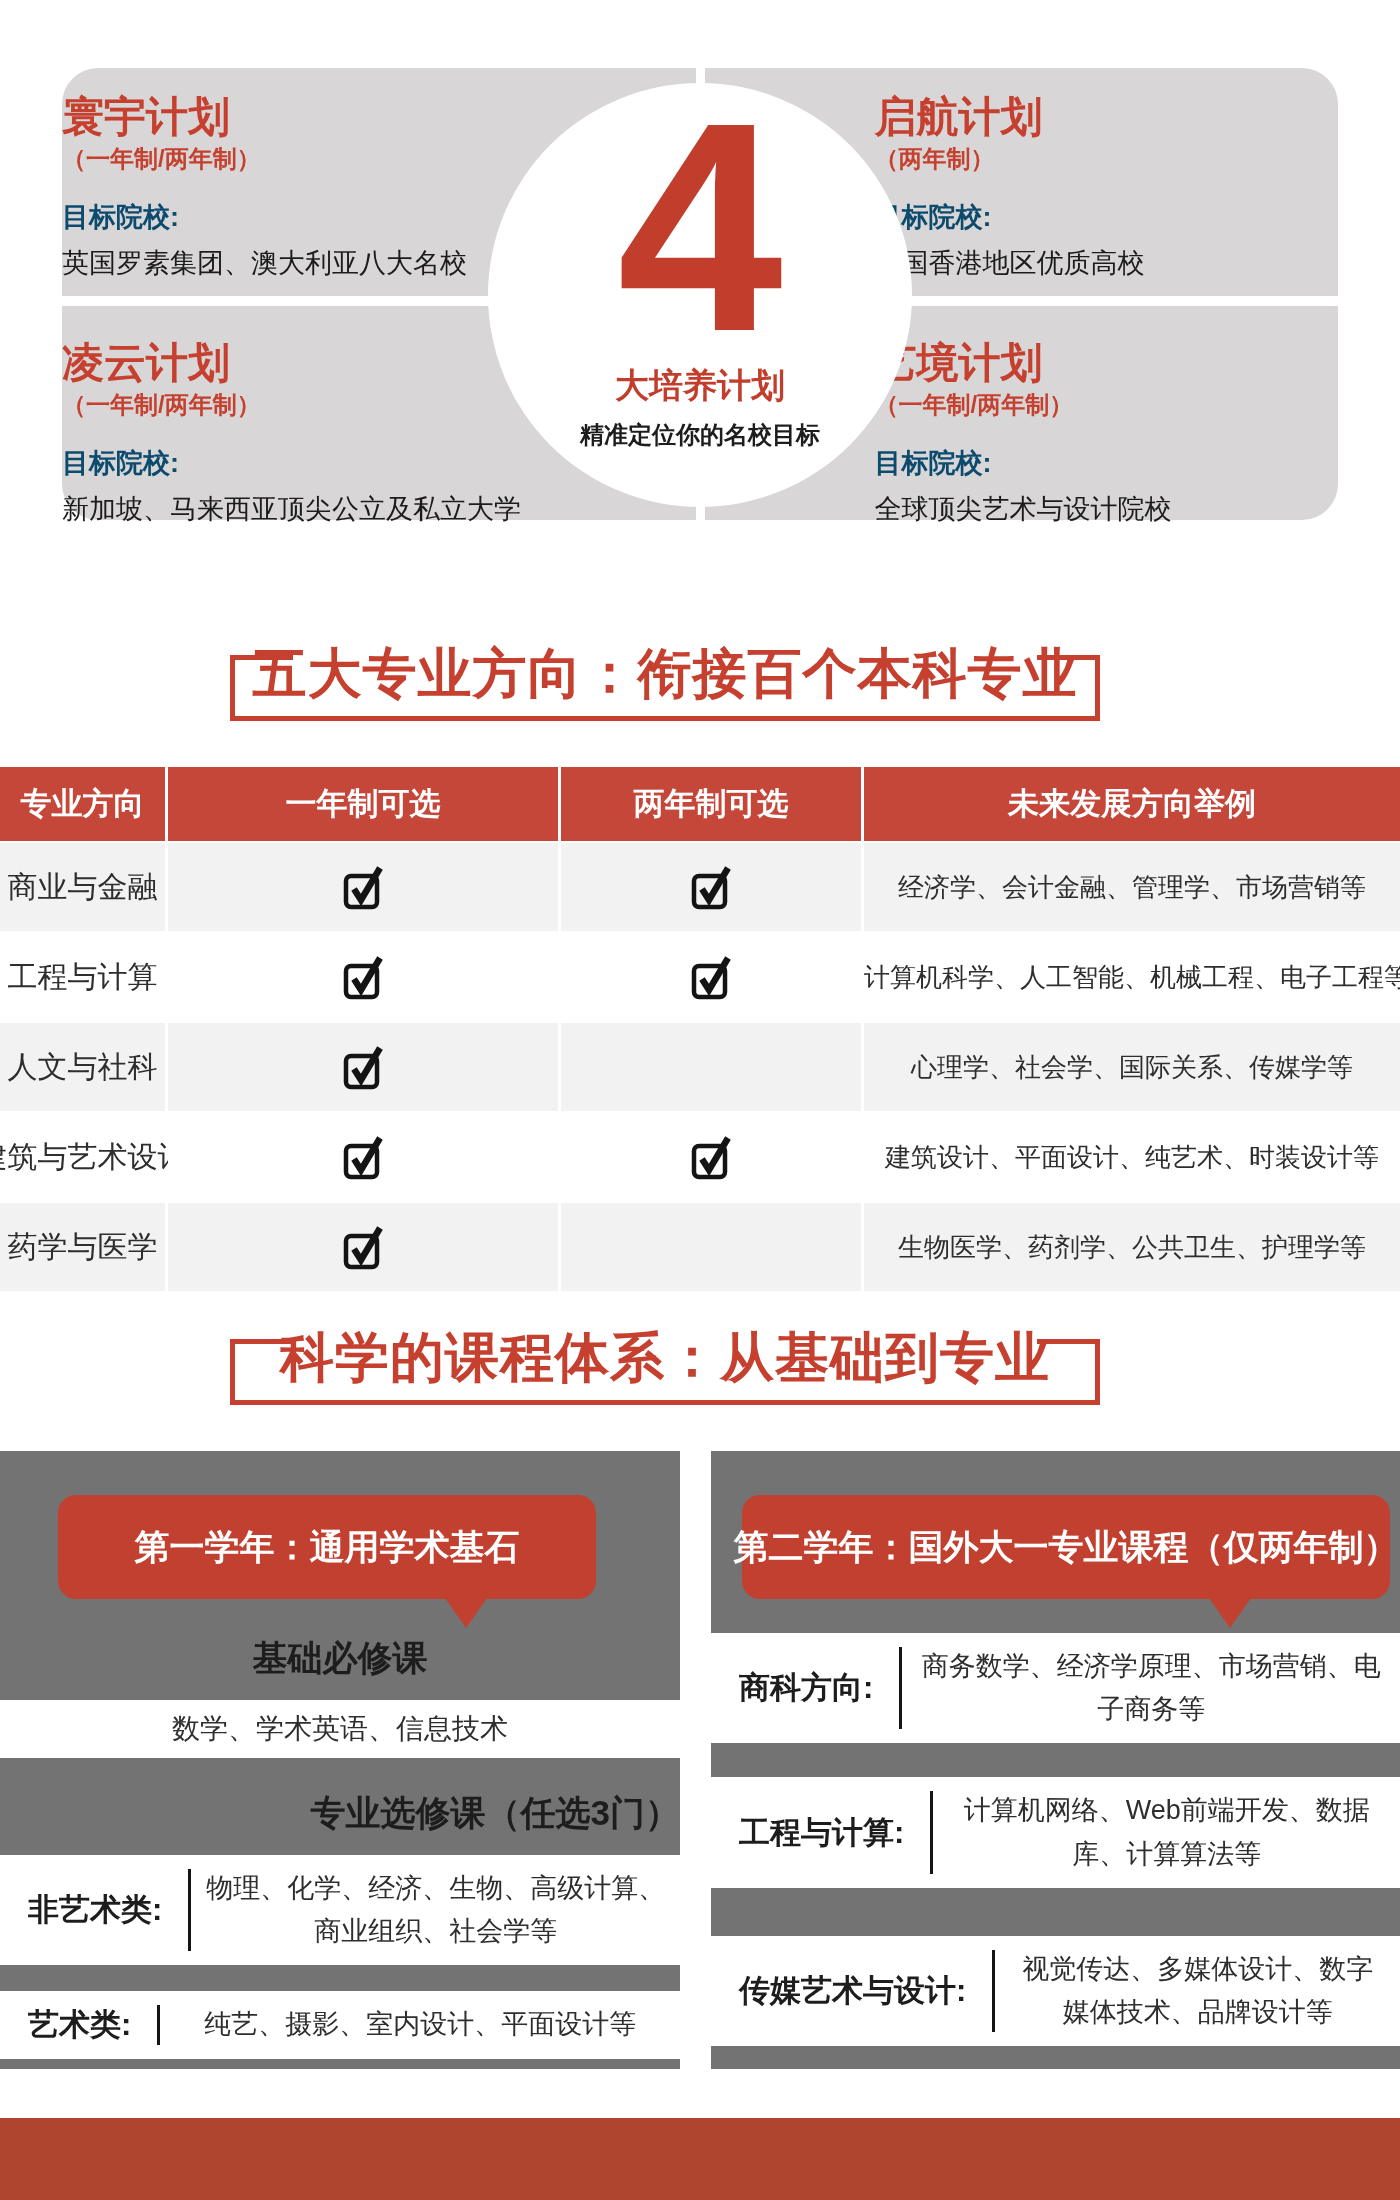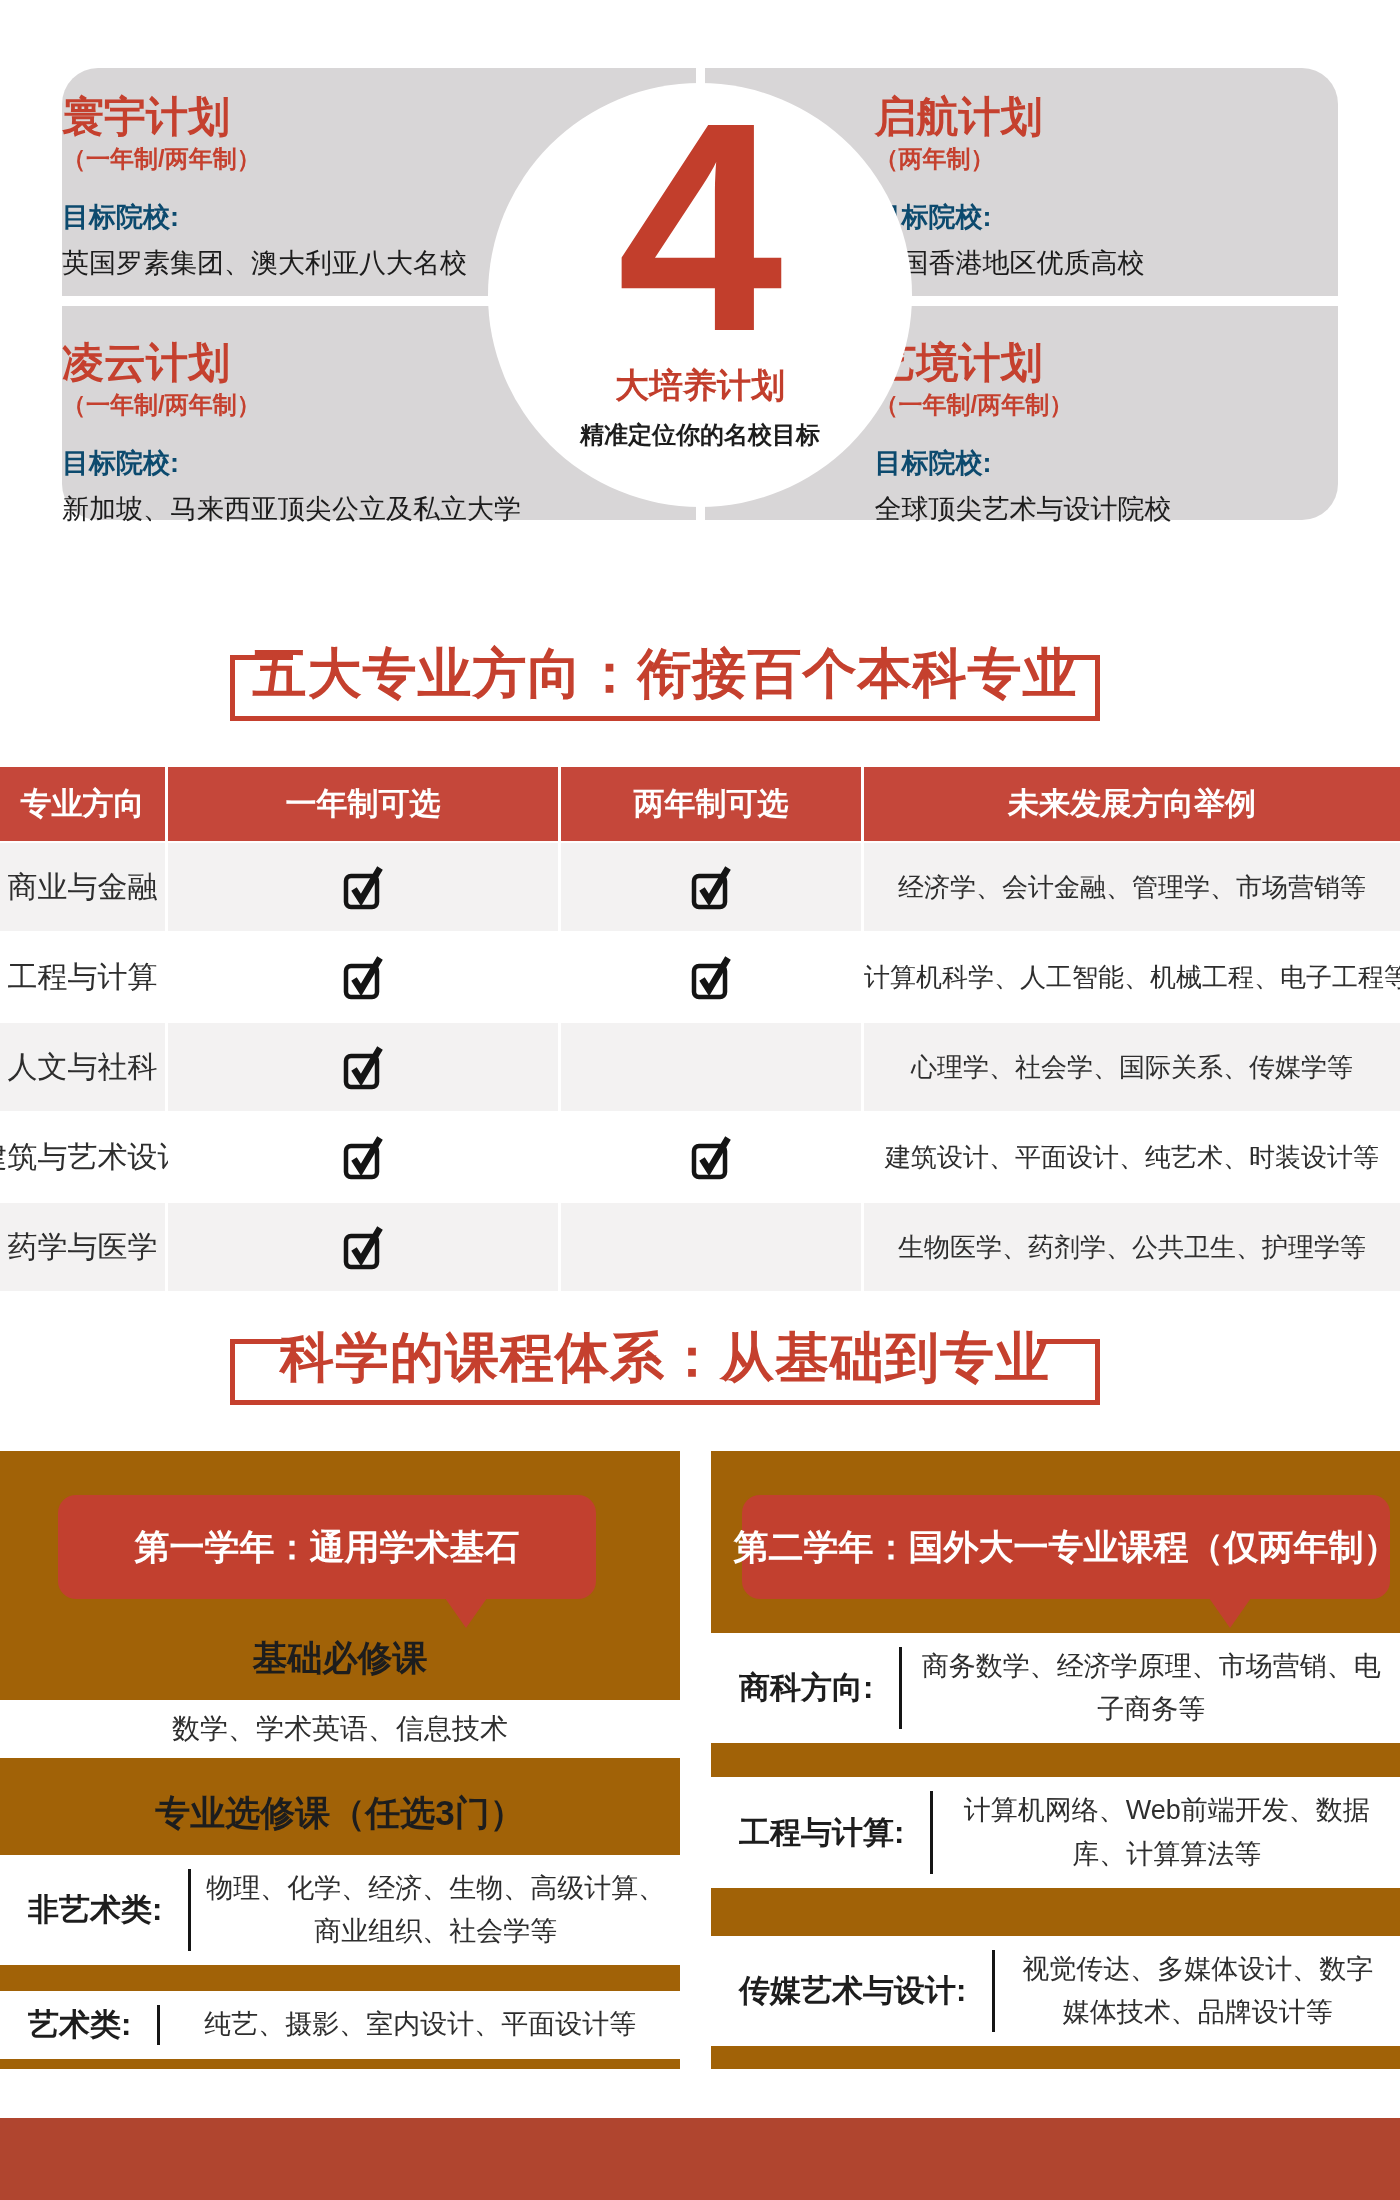--- a/index.html
+++ b/index.html
@@ -41,32 +41,32 @@
     display:flex; align-items:center; justify-content:center; white-space:nowrap; }
   .t-row { margin-top:2px; }
   .t-row > div { height:88px; display:flex; align-items:center; justify-content:center; }
   .row-gray > div { background:#f3f2f2; }
   .row-white > div { background:#ffffff; }
   .major-label { font-size:30px; color:#2e2e2e; white-space:nowrap; }
   .examples { font-size:26px; color:#2e2e2e; white-space:nowrap; }
   .checkbox-icon { display:block; }
   
   .panels { display:flex; gap:31px; margin-top:46px; }
-  .panel { background:#a16207; height:618px; position:relative; }
+  .panel { background:#737373; height:618px; position:relative; }
   .panel-left { width:680px; }
   .panel-right { width:689px; }
   .banner { background:#c2402f; border-radius:18px; height:104px; display:flex; align-items:center;
     justify-content:center; color:#fff; font-weight:700; font-size:35px; position:relative; white-space:nowrap; }
   .banner::after { content:""; position:absolute; top:100%; left:72%; width:0; height:0;
     border:solid transparent; border-width:30px 21px 0 21px; border-top-color:#c2402f; margin-top:-1px; }
   .banner-left { margin:44px 84px 0 58px; }
   .banner-right { margin:44px 10px 0 31px; }
   .course-heading { text-align:center; font-size:35px; font-weight:700; color:#1d1d1d; white-space:nowrap; }
   .h-core { margin-top:36px; }
-  .h-elective { margin-top:32px; }
+  .h-elective { margin-top:32px;text-align:right; }
   .simple-row { background:#fff; height:58px; margin-top:18px; display:flex; align-items:center;
     justify-content:center; font-size:28px; color:#2e2e2e; white-space:nowrap; }
   .split-row { background:#fff; display:flex; align-items:center; }
   .split-label { font-weight:700; font-size:31px; color:#1d1d1d; padding-left:28px; white-space:nowrap; }
   .split-divider { width:3px; background:#151515; align-self:stretch; margin:14px 0 14px 26px; }
   .split-courses { flex:1; text-align:center; font-size:27px; color:#2e2e2e; line-height:1.6; padding:12px 14px; }
   .lrow1 { margin-top:18px; }
   .lrow2 { margin-top:26px; }
   .rrow1 { margin-top:34px; }
   .rrow2 { margin-top:34px; }

